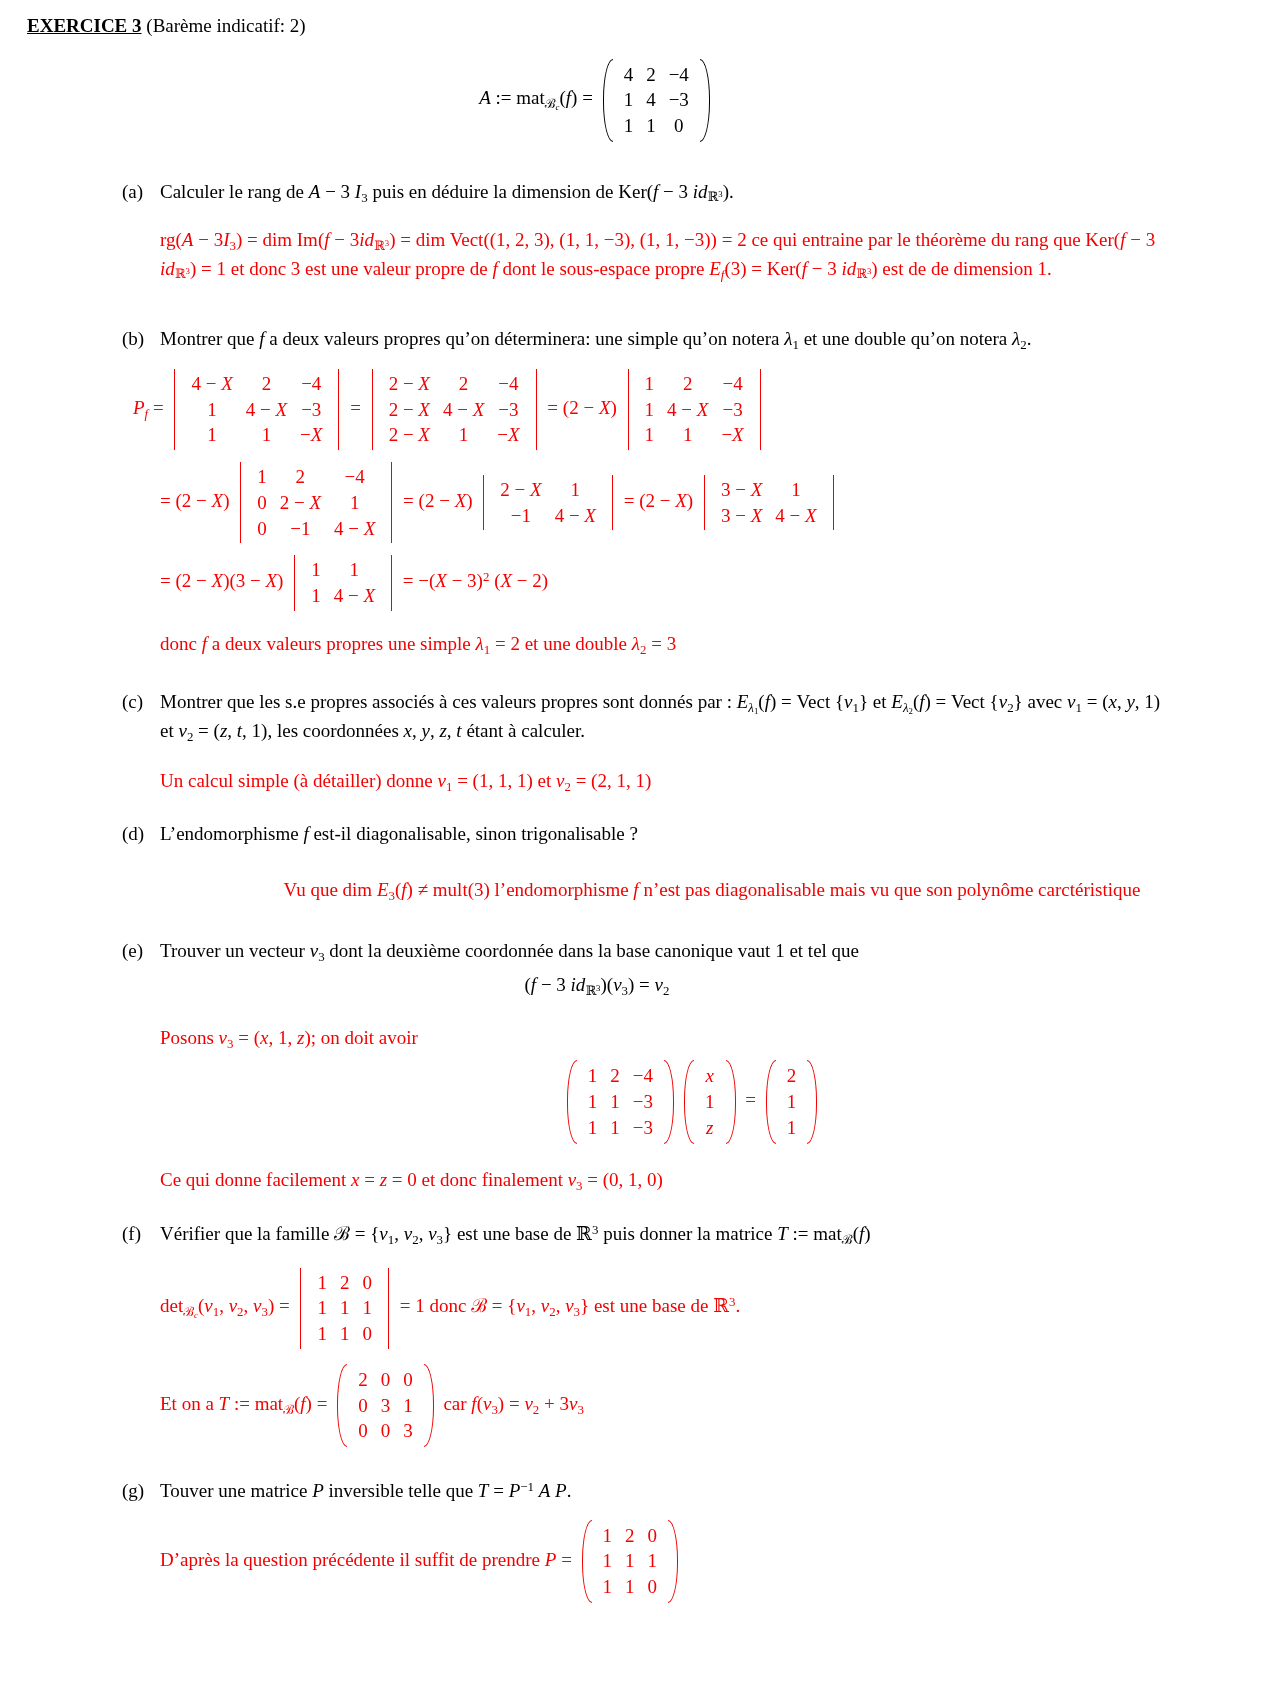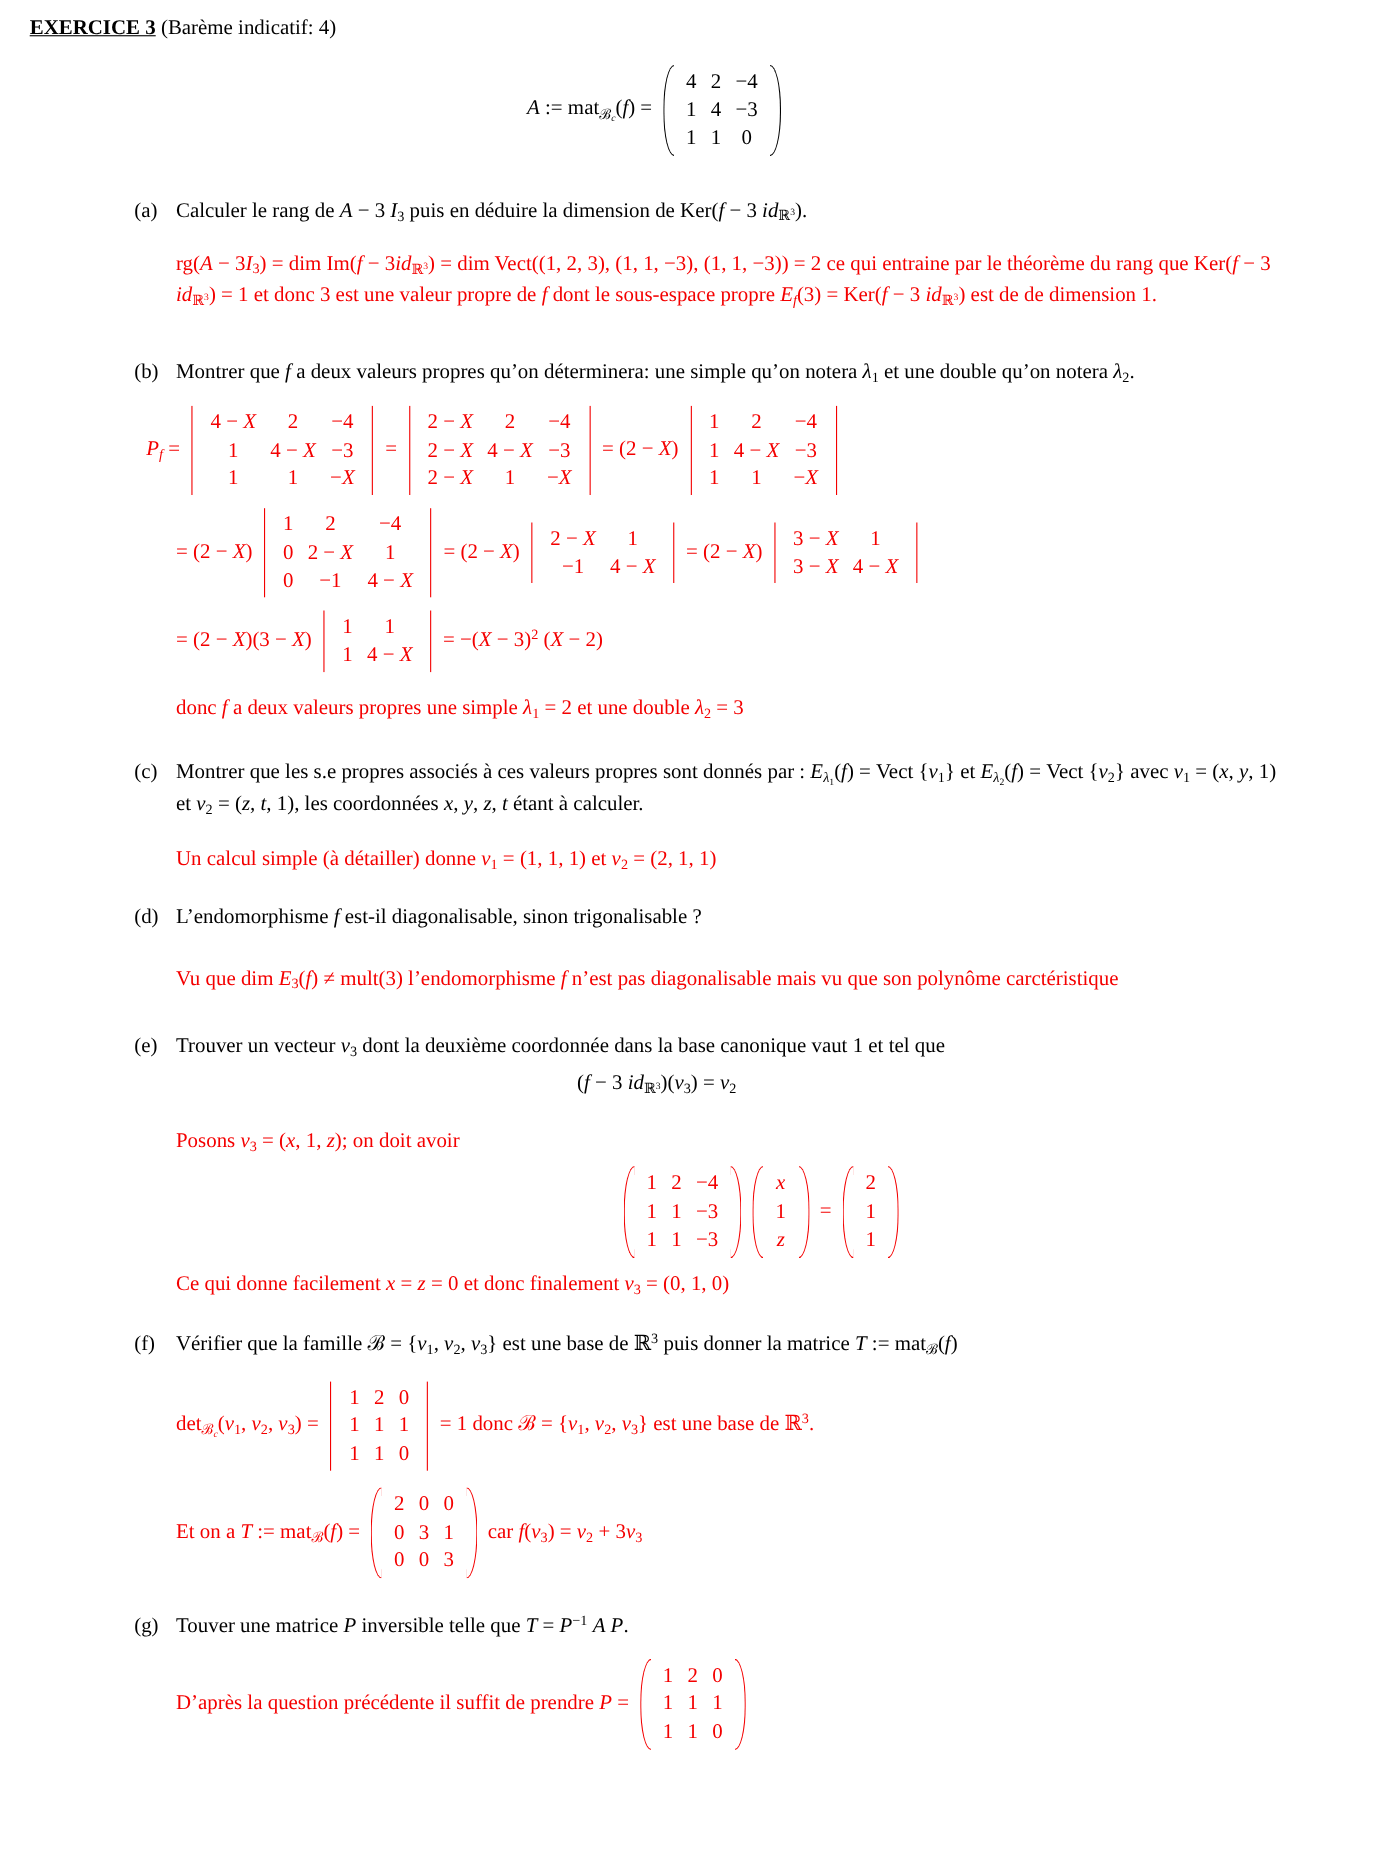--- a/index.html
+++ b/index.html
@@ -11,21 +11,21 @@
   .page{padding:12px 0 0 27px;}
   .bold{font-weight:bold;text-decoration:underline;}
   .red{color:var(--red,#f40000);}
   i{font-style:italic;}
   sub{font-size:68%;vertical-align:-0.28em;line-height:0;}
   sup{font-size:68%;vertical-align:0.5em;line-height:0;}
   .disp{width:1140px;text-align:center;}
   .item{position:relative;margin-left:95px;padding-left:38px;width:1008px;}
   .item .lbl{position:absolute;left:0;}
   .answer{margin-left:133px;width:1012px;}
-  .nowrap{white-space:nowrap;width:auto;}
+  .nowrap{white-space:nowrap;width:auto;text-align:center;}
   .mathline{margin-left:106px;white-space:nowrap;}
   .ml2{margin-left:133px;}
   
   .mat{display:inline-table;border-spacing:9px 2px;vertical-align:middle;
        position:relative;margin:2px 4px;line-height:1.25;}
   .mrow{display:table-row;}
   .mcell{display:table-cell;text-align:center;padding:0 2px;}
   .pmat{padding:2px 11px;}
   .pmat::before{content:"";position:absolute;top:2px;bottom:2px;left:1px;width:9px;
     border:1.7px solid currentColor;border-right:none;
@@ -38,21 +38,21 @@
     border-left:1.3px solid currentColor;}
   .dmat::after{content:"";position:absolute;top:3px;bottom:3px;right:2px;
     border-right:1.3px solid currentColor;}
 </style>
 </head>
 <body>
 
 <div class="page">
 
   <div>
-    <span class="bold">EXERCICE 3</span><span> (Barème indicatif: 4)</span>
+    <span class="bold">EXERCICE 3</span><span> (Barème indicatif: 2)</span>
   </div>
 
 
   <div class="disp" style="margin-top:14px">
     <span><i>A</i> := mat<sub>ℬ<sub><i>c</i></sub></sub>(<i>f</i>) = </span><span class="mat pmat"><span class="mrow">
           <span class="mcell">4</span>
           <span class="mcell">2</span>
           <span class="mcell">−4</span>
         </span><span class="mrow">
           <span class="mcell">1</span>
@@ -196,21 +196,21 @@
           <span class="mcell"><i>z</i></span>
         </span></span><span> = </span><span class="mat pmat"><span class="mrow">
           <span class="mcell">2</span>
         </span><span class="mrow">
           <span class="mcell">1</span>
         </span><span class="mrow">
           <span class="mcell">1</span>
         </span></span>
   </div>
 
-  <div class="answer red" style="margin-top:6px">Ce qui donne facilement <i>x</i> = <i>z</i> = 0 et donc finalement <i>v</i><sub>3</sub> = (0, 1, 0)</div>
+  <div class="answer red" style="margin-top:18px">Ce qui donne facilement <i>x</i> = <i>z</i> = 0 et donc finalement <i>v</i><sub>3</sub> = (0, 1, 0)</div>
 
   <div class="item" style="margin-top:26px">
     <span class="lbl">(f)</span>
     <span>Vérifier que la famille ℬ = {<i>v</i><sub>1</sub>, <i>v</i><sub>2</sub>, <i>v</i><sub>3</sub>} est une base de ℝ<sup>3</sup> puis donner la matrice <i>T</i> := mat<sub>ℬ</sub>(<i>f</i>)</span>
   </div>
 
   <div class="mathline red ml2" style="margin-top:14px">
     <span>det<sub>ℬ<sub><i>c</i></sub></sub>(<i>v</i><sub>1</sub>, <i>v</i><sub>2</sub>, <i>v</i><sub>3</sub>) = </span><span class="mat dmat"><span class="mrow">
           <span class="mcell">1</span>
           <span class="mcell">2</span>

